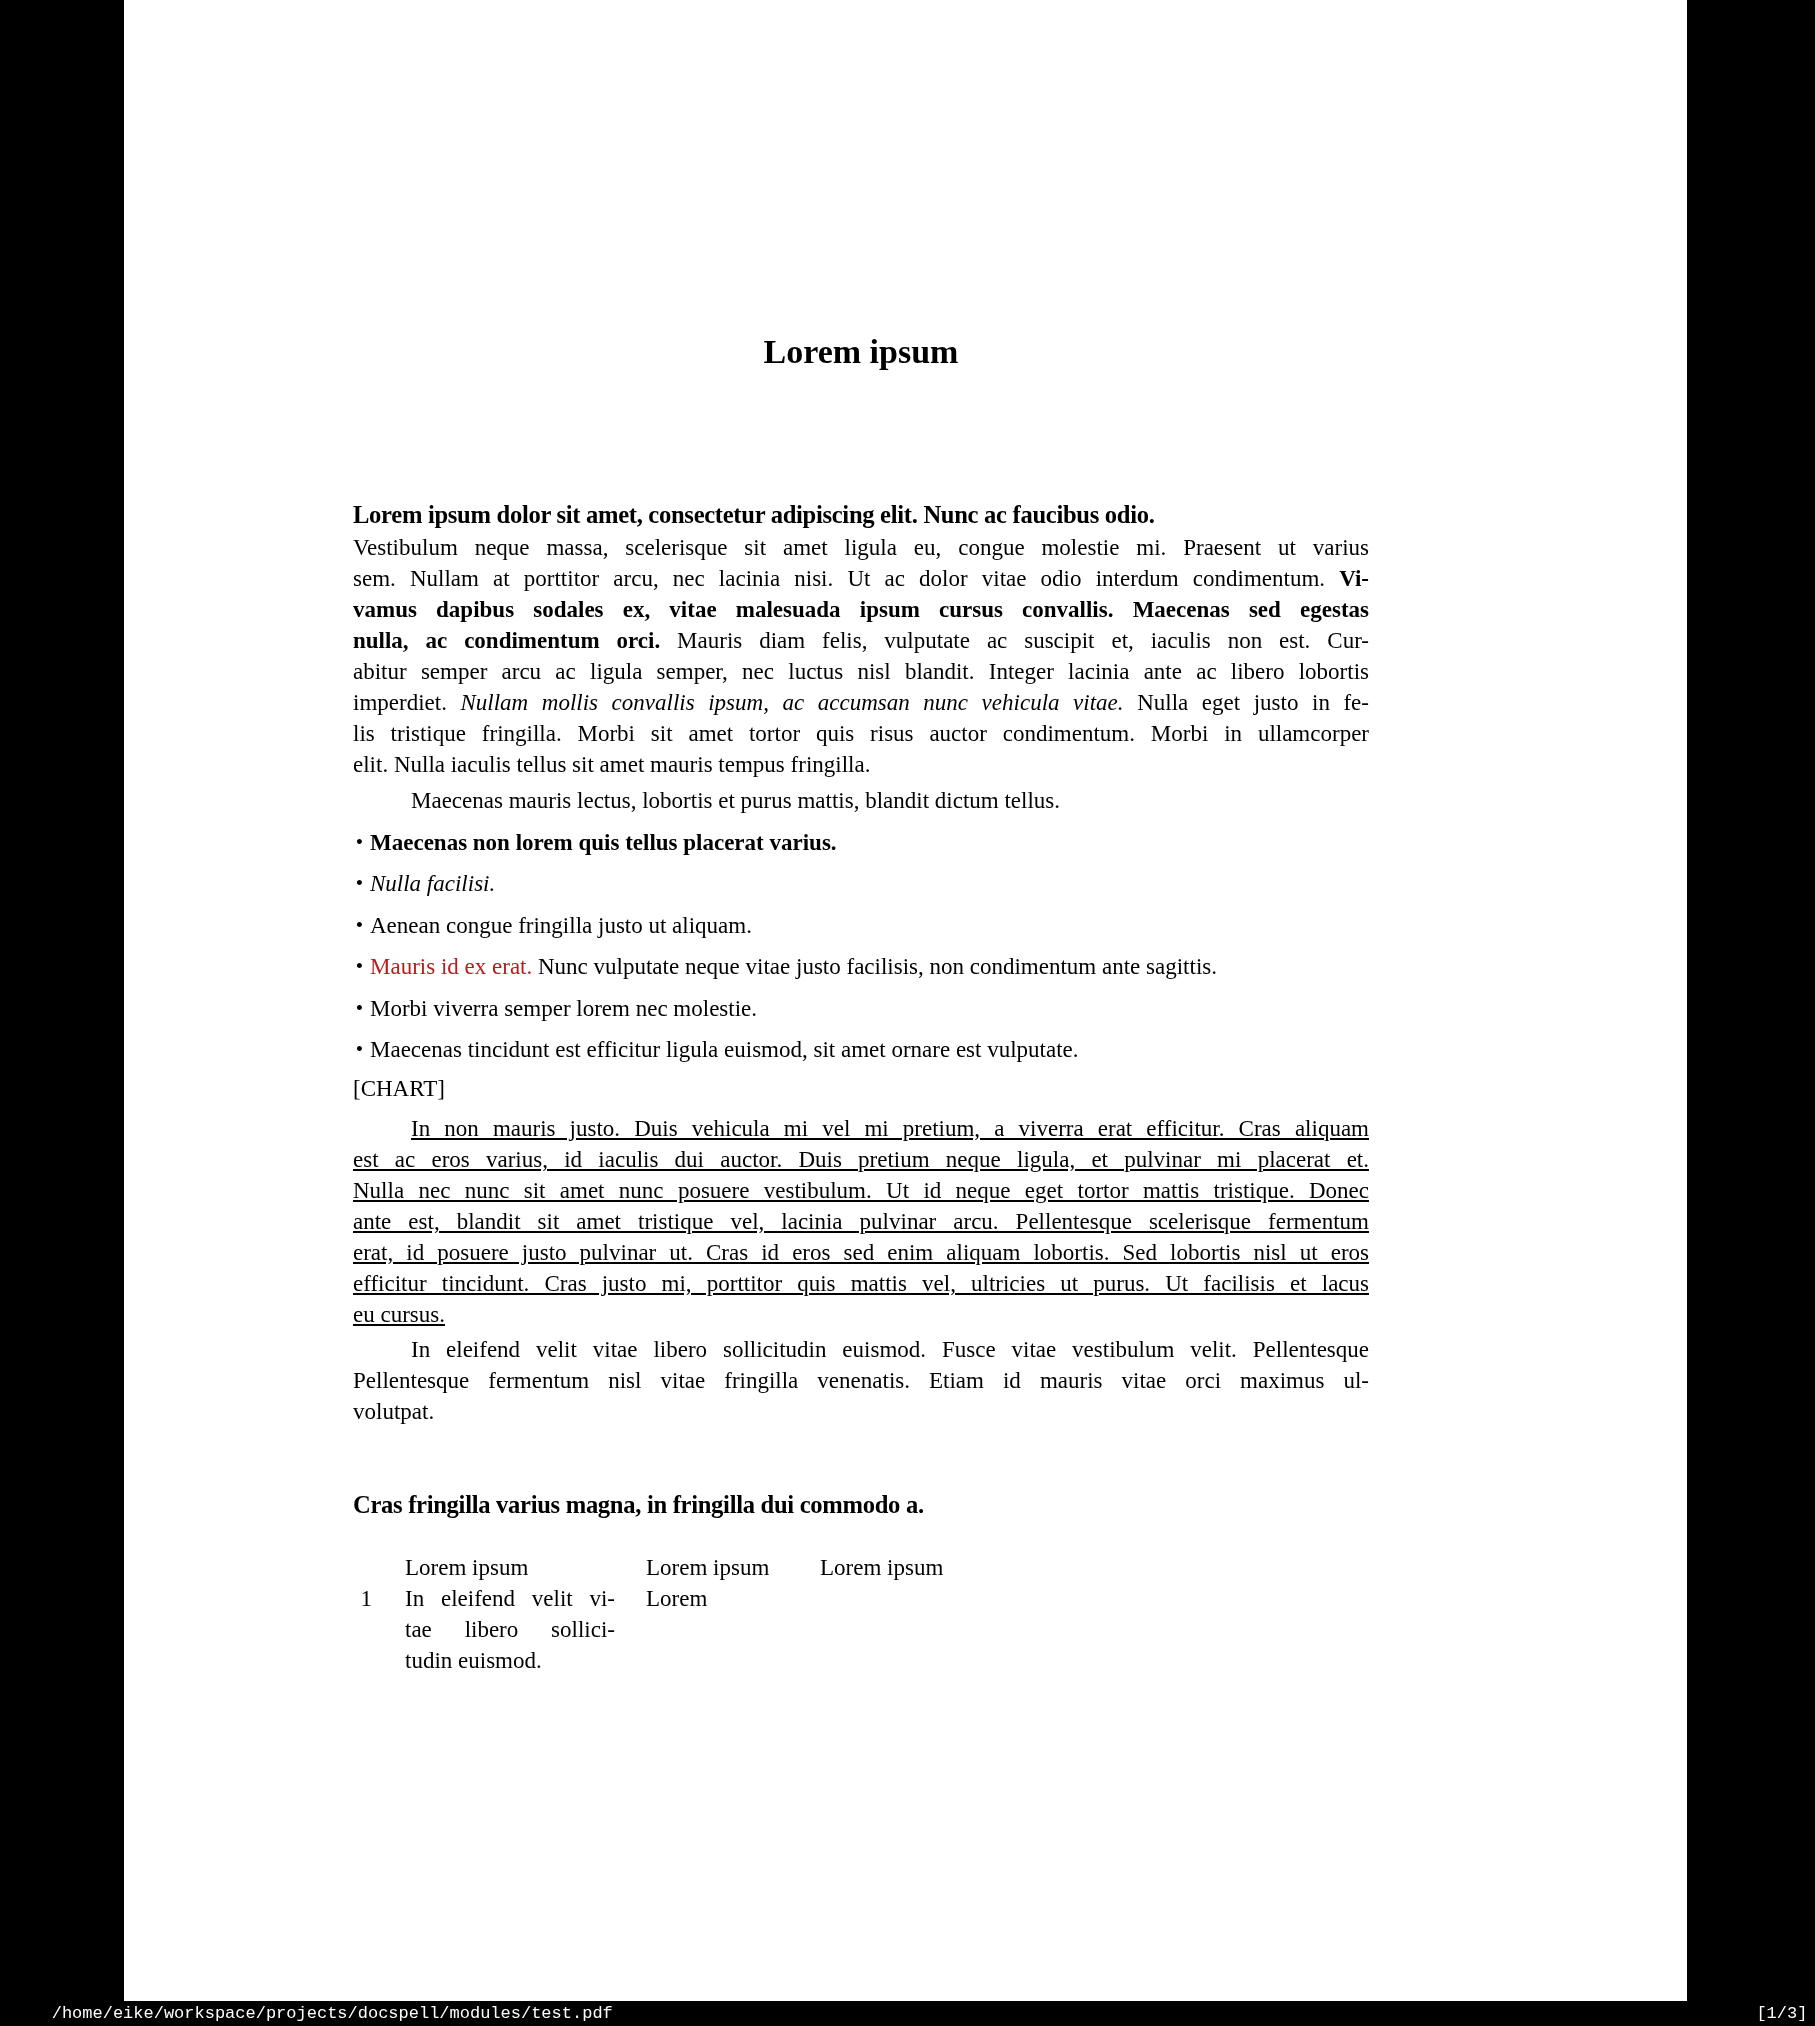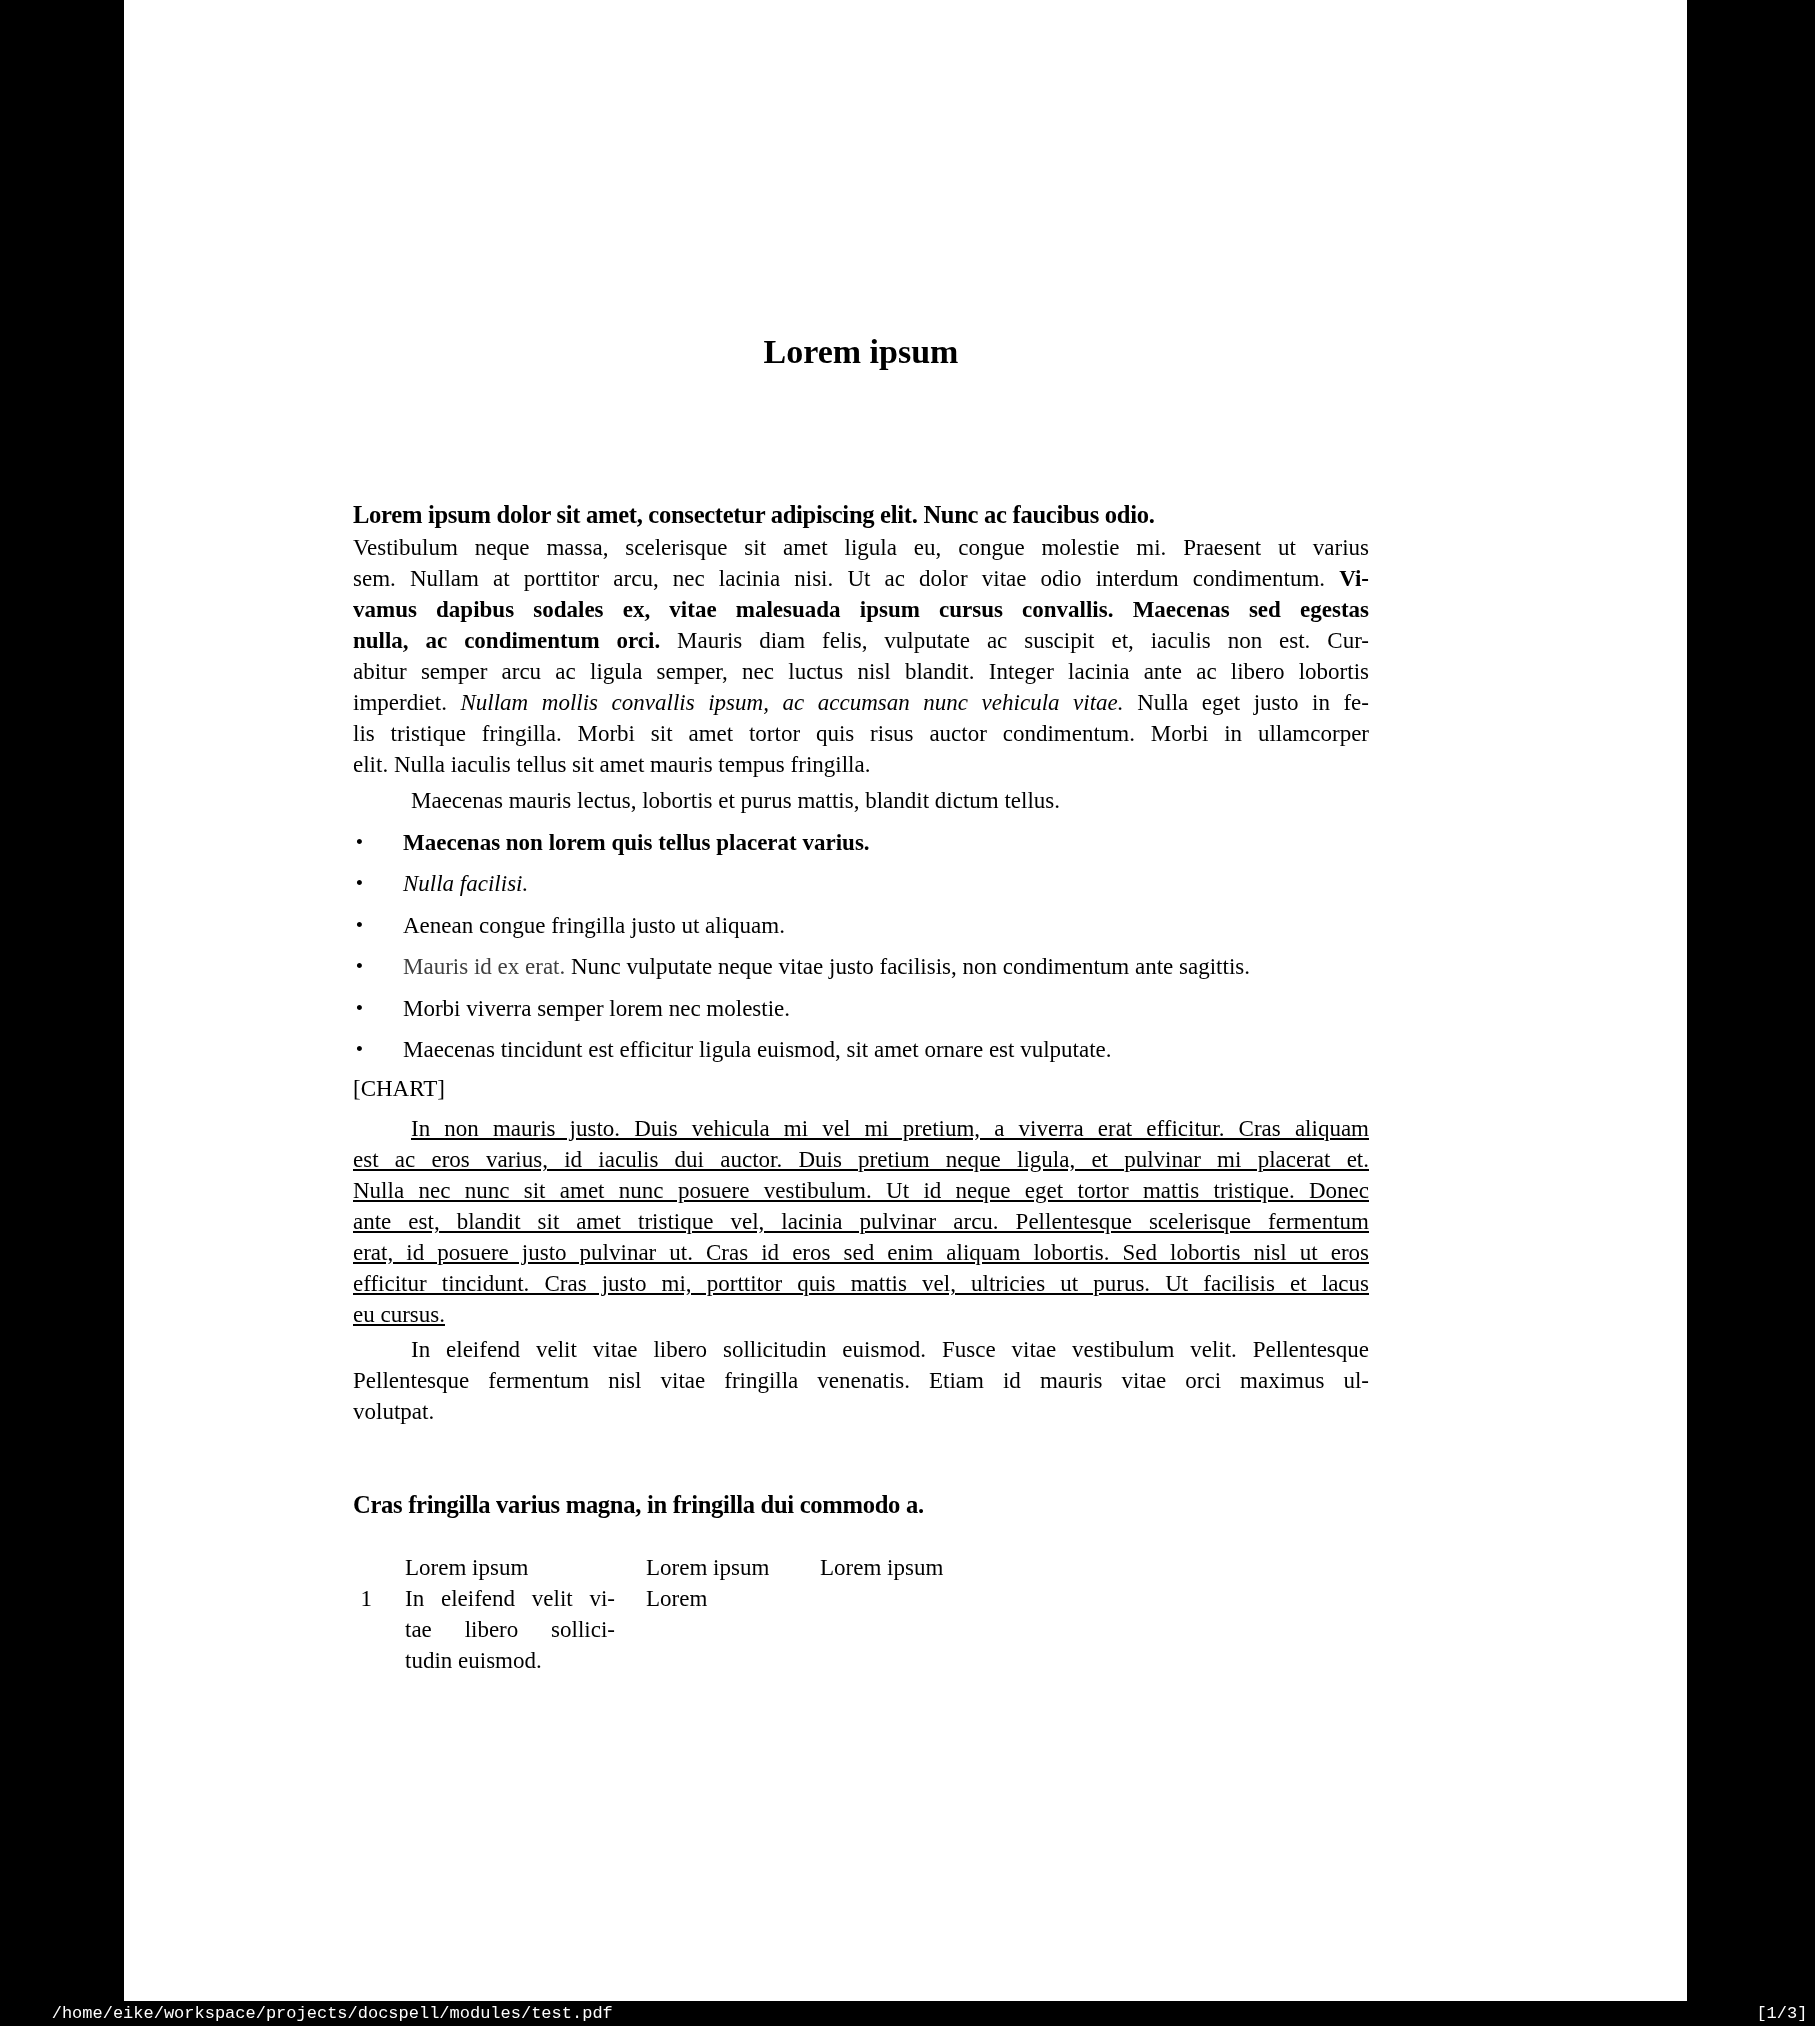--- a/index.html
+++ b/index.html
@@ -45,30 +45,30 @@
   #para3 { top: 1113px; text-decoration: underline; }
   #para4 { top: 1334px; }
   #chart-ph { top: 1073px; }
 
   .tline { text-align: justify; text-align-last: justify; }
   .tline.tlast { text-align-last: left; }
   [data-indent-first] .tline:first-child { padding-left: 58px; }
 
   .seg-b { font-weight: bold; }
   .seg-i { font-style: italic; }
-  .seg-a { color: #404040; }
+  .seg-a { color: #b91c1c; }
 
   
   #bullet-list { top: 827px; }
   .bullet-item { position: relative; margin-bottom: 10.4px; }
   .bullet-marker {
     position: absolute; left: 2.8px; top: 0;
     font-size: 21px; line-height: 31px;
   }
-  .bullet-content { margin-left: 50px; }
+  .bullet-content { margin-left: 17px; }
 
   
   #tbl { top: 1552px; height: 151px; }
   .tcell { position: absolute; top: 0; white-space: nowrap; }
   #th1 { left: 52px; } #th2 { left: 293px; } #th3 { left: 467px; }
   #trow { position: absolute; left: 0; top: 31px; right: 0; height: 114px; }
   #row-num { left: 7.6px; }
   #cell1 { left: 52px; width: 210px; white-space: normal; }
   #cell2 { left: 293px; }
 

